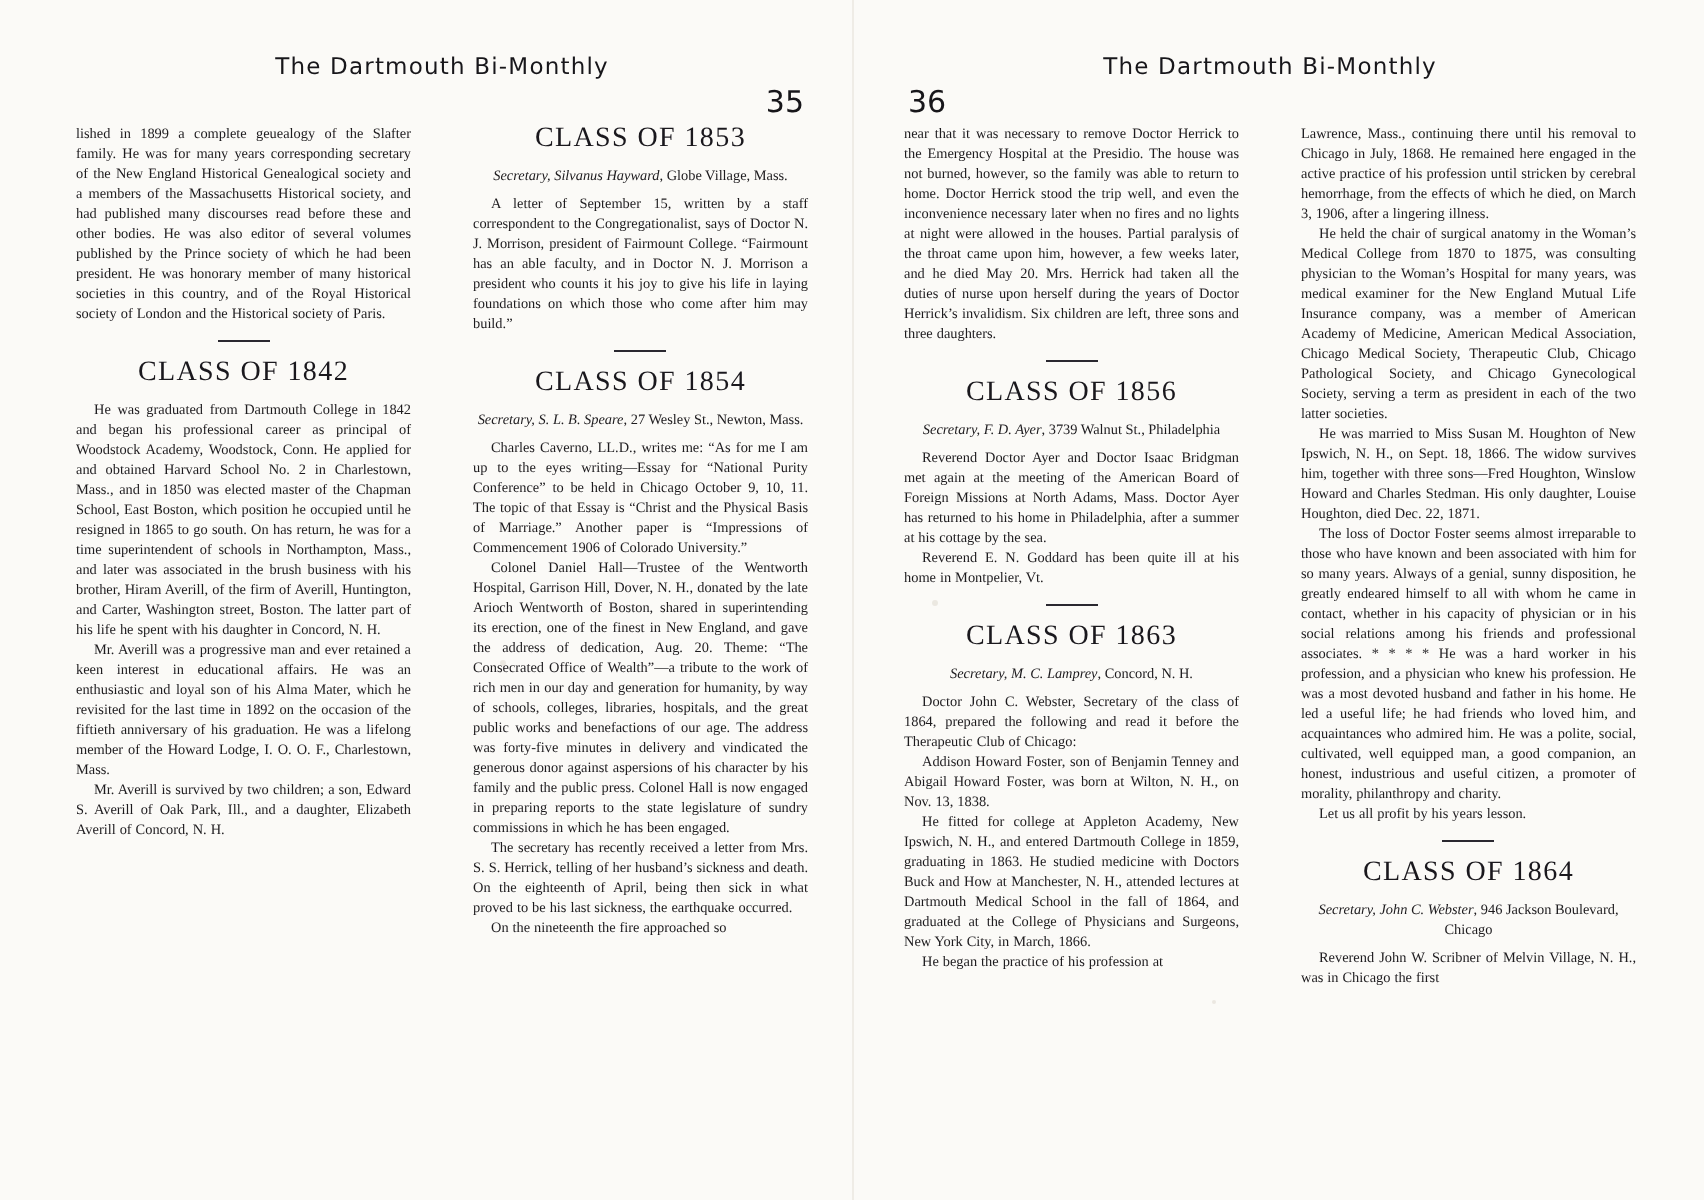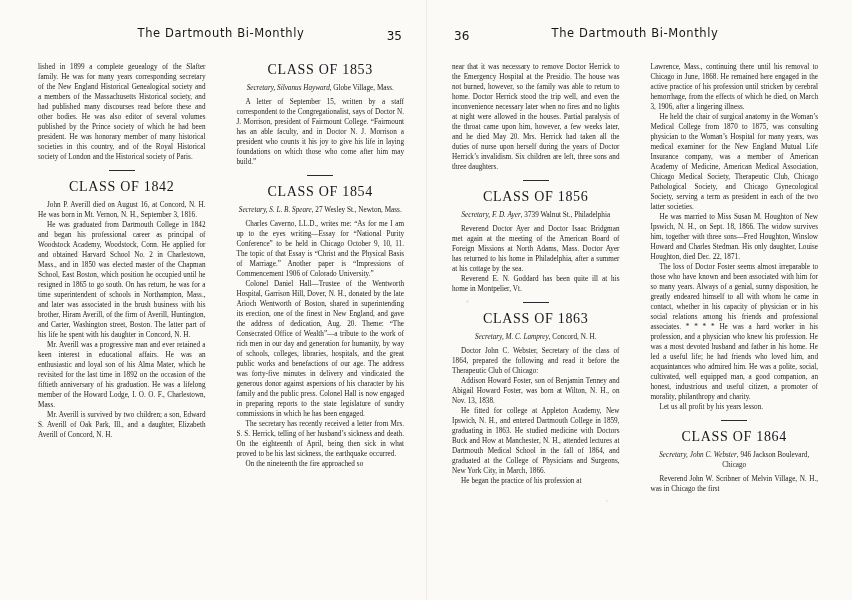--- a/index.html
+++ b/index.html
@@ -42,23 +42,23 @@
   .page-right .running-head { justify-content: center; }
   .head-title {
     font-family: "DejaVu Sans", sans-serif;
     font-size: 11.5px;
     letter-spacing: 0.6px;
     color: #17161a;
     white-space: nowrap;
   }
   .folio {
     position: absolute;
-    top: 3px;
+    top: 16px;
     font-family: "DejaVu Sans", sans-serif;
-    font-size: 12px;
+    font-size: 15px;
     color: #17161a;
   }
   .folio-left  { right: 2px; }
   .folio-right { left: 2px; }
 
   
   .cols {
     display: flex;
     gap: 31px;
     margin-top: 10px;
@@ -136,21 +136,20 @@
 
     <div class="cols">
 
       <div class="col">
         <p class="body cont">lished in 1899 a complete geuealogy of the Slafter family. He was for many years corresponding secretary of the New England Historical Genealogical society and a members of the Massachusetts Historical society, and had published many discourses read before these and other bodies. He was also editor of several volumes published by the Prince society of which he had been president. He was honorary member of many historical societies in this country, and of the Royal Historical society of London and the Historical society of Paris.</p>
 
         <div class="rule"></div>
 
         <p class="class-head">CLASS OF 1842</p>
 
-        <p class="body">John P. Averill died on August 16, at Concord, N. H. He was born in Mt. Vernon, N. H., September 3, 1816.</p>
         <p class="body">He was graduated from Dartmouth College in 1842 and began his professional career as principal of Woodstock Academy, Woodstock, Conn. He applied for and obtained Harvard School No. 2 in Charlestown, Mass., and in 1850 was elected master of the Chapman School, East Boston, which position he occupied until he resigned in 1865 to go south. On has return, he was for a time superintendent of schools in Northampton, Mass., and later was associated in the brush business with his brother, Hiram Averill, of the firm of Averill, Huntington, and Carter, Washington street, Boston. The latter part of his life he spent with his daughter in Concord, N. H.</p>
         <p class="body">Mr. Averill was a progressive man and ever retained a keen interest in educational affairs. He was an enthusiastic and loyal son of his Alma Mater, which he revisited for the last time in 1892 on the occasion of the fiftieth anniversary of his graduation. He was a lifelong member of the Howard Lodge, I. O. O. F., Charlestown, Mass.</p>
         <p class="body">Mr. Averill is survived by two children; a son, Edward S. Averill of Oak Park, Ill., and a daughter, Elizabeth Averill of Concord, N. H.</p>
       </div>
 
       <div class="col">
         <p class="class-head">CLASS OF 1853</p>
         <p class="secretary">
           <span class="ital">Secretary,</span>
           <span class="ital">Silvanus Hayward</span><span>, Globe Village, Mass.</span>
@@ -204,21 +203,21 @@
           <span class="ital">Secretary,</span>
           <span class="ital">M. C. Lamprey</span><span>, Concord, N. H.</span>
         </p>
         <p class="body">Doctor John C. Webster, Secretary of the class of 1864, prepared the following and read it before the Therapeutic Club of Chicago:</p>
         <p class="body">Addison Howard Foster, son of Benjamin Tenney and Abigail Howard Foster, was born at Wilton, N. H., on Nov. 13, 1838.</p>
         <p class="body">He fitted for college at Appleton Academy, New Ipswich, N. H., and entered Dartmouth College in 1859, graduating in 1863. He studied medicine with Doctors Buck and How at Manchester, N. H., attended lectures at Dartmouth Medical School in the fall of 1864, and graduated at the College of Physicians and Surgeons, New York City, in March, 1866.</p>
         <p class="body">He began the practice of his profession at</p>
       </div>
 
       <div class="col">
-        <p class="body cont">Lawrence, Mass., continuing there until his removal to Chicago in June, 1868. He remained here engaged in the active practice of his profession until stricken by cerebral hemorrhage, from the effects of which he died, on March 3, 1906, after a lingering illness.</p>
+        <p class="body cont">Lawrence, Mass., continuing there until his removal to Chicago in July, 1868. He remained here engaged in the active practice of his profession until stricken by cerebral hemorrhage, from the effects of which he died, on March 3, 1906, after a lingering illness.</p>
         <p class="body">He held the chair of surgical anatomy in the Woman’s Medical College from 1870 to 1875, was consulting physician to the Woman’s Hospital for many years, was medical examiner for the New England Mutual Life Insurance company, was a member of American Academy of Medicine, American Medical Association, Chicago Medical Society, Therapeutic Club, Chicago Pathological Society, and Chicago Gynecological Society, serving a term as president in each of the two latter societies.</p>
         <p class="body">He was married to Miss Susan M. Houghton of New Ipswich, N. H., on Sept. 18, 1866. The widow survives him, together with three sons—Fred Houghton, Winslow Howard and Charles Stedman. His only daughter, Louise Houghton, died Dec. 22, 1871.</p>
         <p class="body">The loss of Doctor Foster seems almost irreparable to those who have known and been associated with him for so many years. Always of a genial, sunny disposition, he greatly endeared himself to all with whom he came in contact, whether in his capacity of physician or in his social relations among his friends and professional associates. * * * * He was a hard worker in his profession, and a physician who knew his profession. He was a most devoted husband and father in his home. He led a useful life; he had friends who loved him, and acquaintances who admired him. He was a polite, social, cultivated, well equipped man, a good companion, an honest, industrious and useful citizen, a promoter of morality, philanthropy and charity.</p>
         <p class="body">Let us all profit by his years lesson.</p>
 
         <div class="rule"></div>
 
         <p class="class-head">CLASS OF 1864</p>
         <p class="secretary">
           <span class="ital">Secretary,</span>

